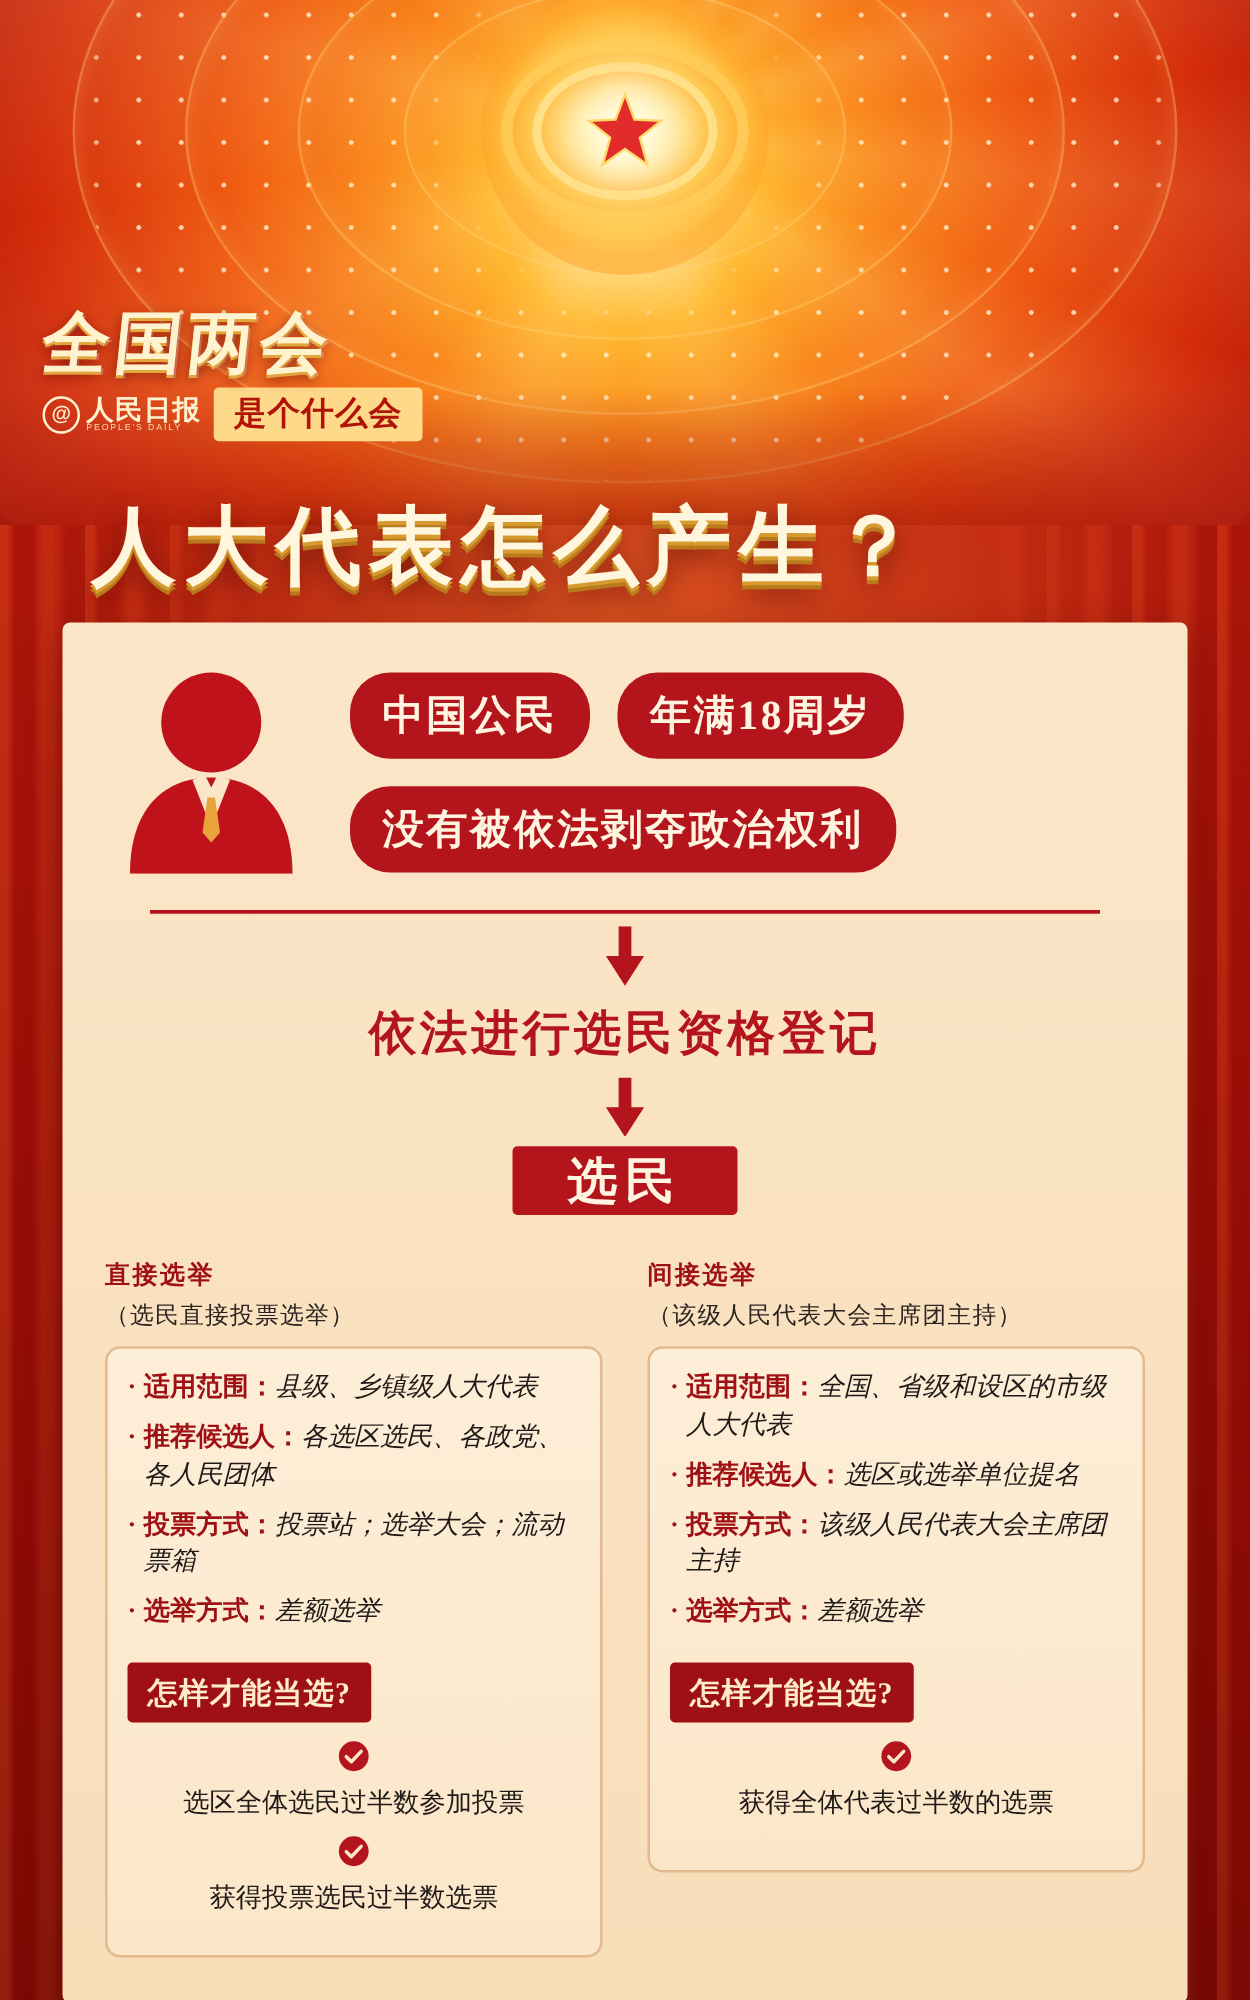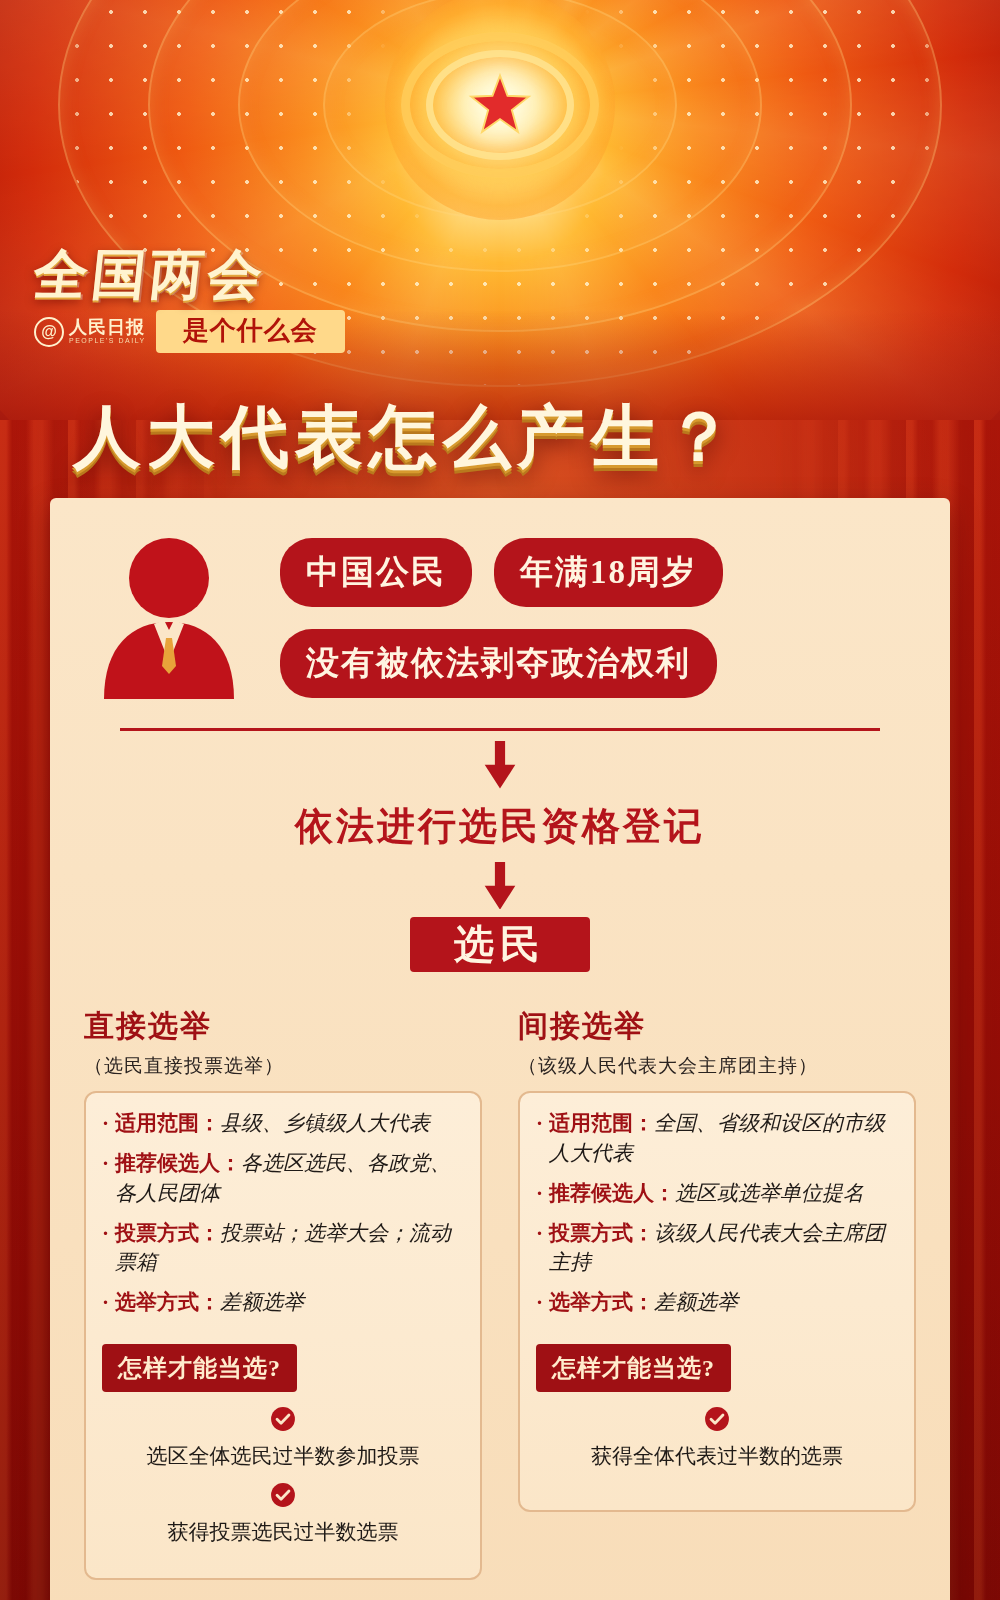--- a/index.html
+++ b/index.html
@@ -173,31 +173,31 @@
     border: 2px solid #fff1cd;
     color: #fff1cd;
     font-size: 16px;
     font-weight: 700;
     display: flex; align-items: center; justify-content: center;
     line-height: 1;
   }
   .pd-names { line-height: 1.05; }
   .pd-cn {
     font-family: "Liberation Serif", serif;
-    font-size: 18px; font-weight: 700; color: #fff1cd; letter-spacing: 1px;
+    font-size: 22px; font-weight: 700; color: #fff1cd; letter-spacing: 1px;
   }
   .pd-en {
     font-size: 7px; color: #f6dcae; letter-spacing: 1.5px;
   }
   .brand-sub {
     background: #ffd98a;
     color: #b11309;
     font-weight: 700;
     font-size: 26px;
-    padding: 3px 27px 5px;
+    padding: 3px 16px 5px;
     border-radius: 4px;
     letter-spacing: 1px;
     font-family: "Liberation Serif", serif;
     white-space: nowrap;
   }
 
   
   .headline {
     position: absolute;
     left: 0; top: 392px;
@@ -303,21 +303,21 @@
   
   .columns {
     display: flex;
     gap: 36px;
     margin-top: 34px;
   }
   .col { flex: 1; min-width: 0; }
   .col-title {
     font-family: "Liberation Serif", serif;
     font-weight: 700;
-    font-size: 30px;
+    font-size: 20px;
     color: #9f1014;
     letter-spacing: 2px;
   }
   .col-sub {
     font-family: "Liberation Serif", serif;
     font-size: 19px;
     color: #2a2320;
     margin-top: 6px;
     letter-spacing: 1px;
   }

